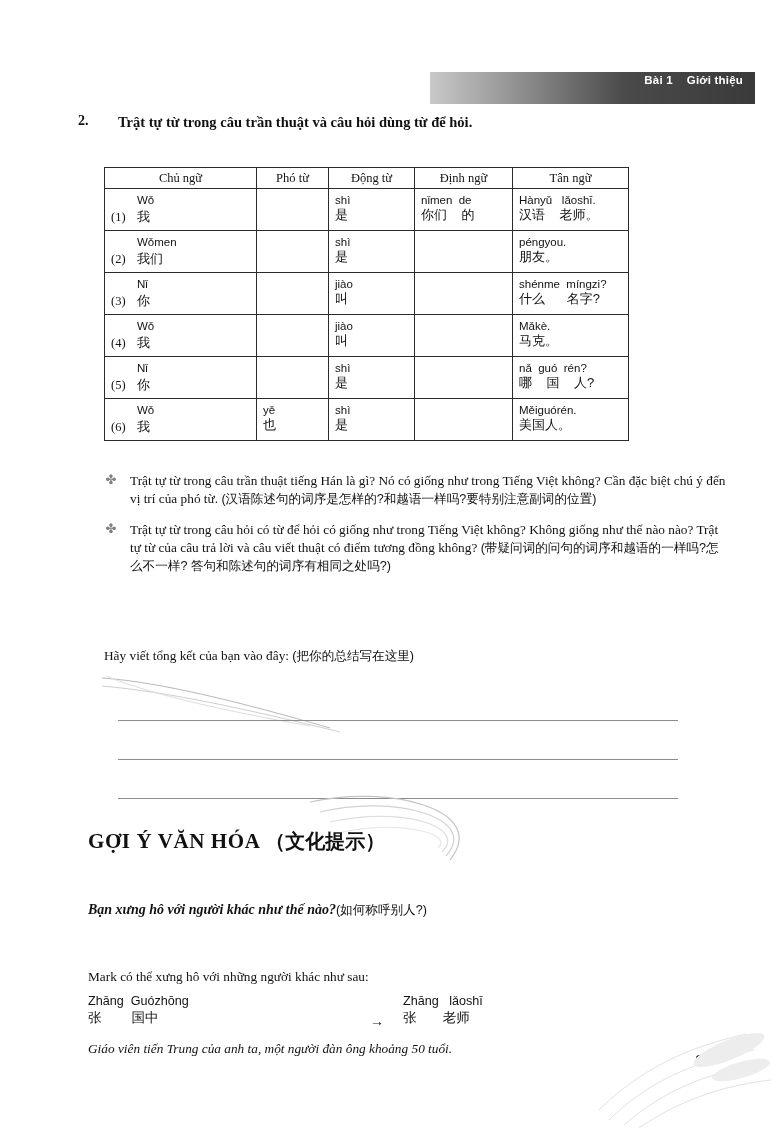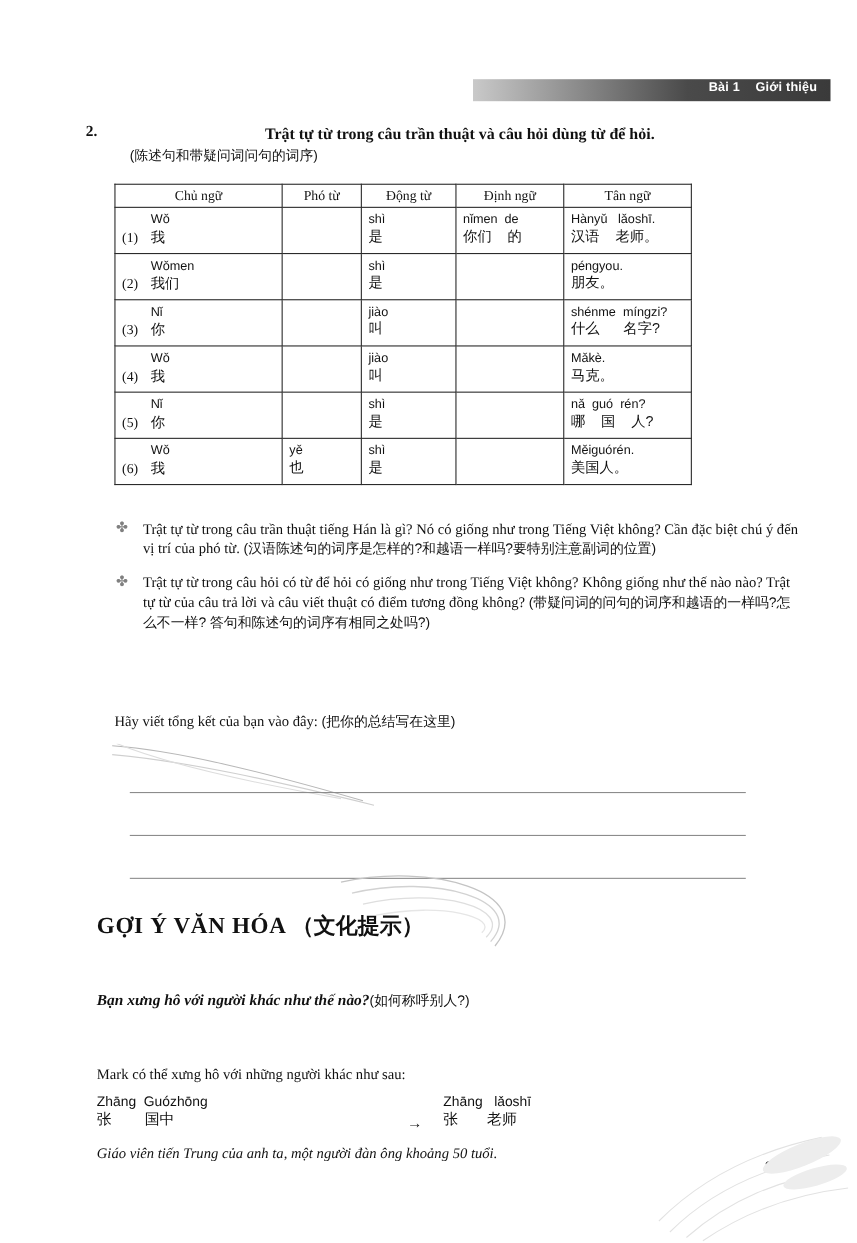--- a/index.html
+++ b/index.html
@@ -21,21 +21,21 @@
     height: 1130px;
     box-sizing: border-box;
   }
 
   
   .header-band {
     position: absolute;
     top: 72px;
     left: 430px;
     width: 325px;
-    height: 20px;
+    height: 32px;
     background: linear-gradient(to right, #c9c9c9 0%, #8e8e8e 28%, #4a4a4a 60%, #3a3a3a 100%);
   }
   .header-band .hdr-text {
     position: absolute;
     right: 12px;
     top: 2px;
     color: #ffffff;
     font-family: "Liberation Sans", sans-serif;
     font-weight: bold;
     font-size: 11.5px;
@@ -58,21 +58,20 @@
     font-family: "Liberation Serif", serif;
     font-weight: bold;
     font-size: 14px;
   }
   .sec-title {
     margin-left: 40px;
     font-family: "Liberation Serif", serif;
     font-weight: bold;
     font-size: 14.5px;
     line-height: 1.25;
-    text-align: center;
   }
   .sec-sub {
     margin-left: 40px;
     font-family: "Liberation Sans", sans-serif;
     font-size: 12.5px;
     margin-top: 2px;
   }
 
   
   .tbl-wrap {
@@ -285,21 +284,20 @@
 
 <div class="page">
 
   <div class="header-band">
     <div class="hdr-text"><span>Bài 1</span><span class="sp"></span><span>Giới thiệu</span></div>
   </div>
 
   <div class="sec-wrap">
     <div class="sec-num">2.</div>
     <div class="sec-title">Trật tự từ trong câu trần thuật và câu hỏi dùng từ để hỏi.</div>
-    <div class="sec-sub">(陈述句和带疑问词问句的词序)</div>
   </div>
 
   <div class="tbl-wrap">
     <table class="grammar">
       <colgroup>
         <col style="width:152px">
         <col style="width:72px">
         <col style="width:86px">
         <col style="width:98px">
         <col style="width:116px">

